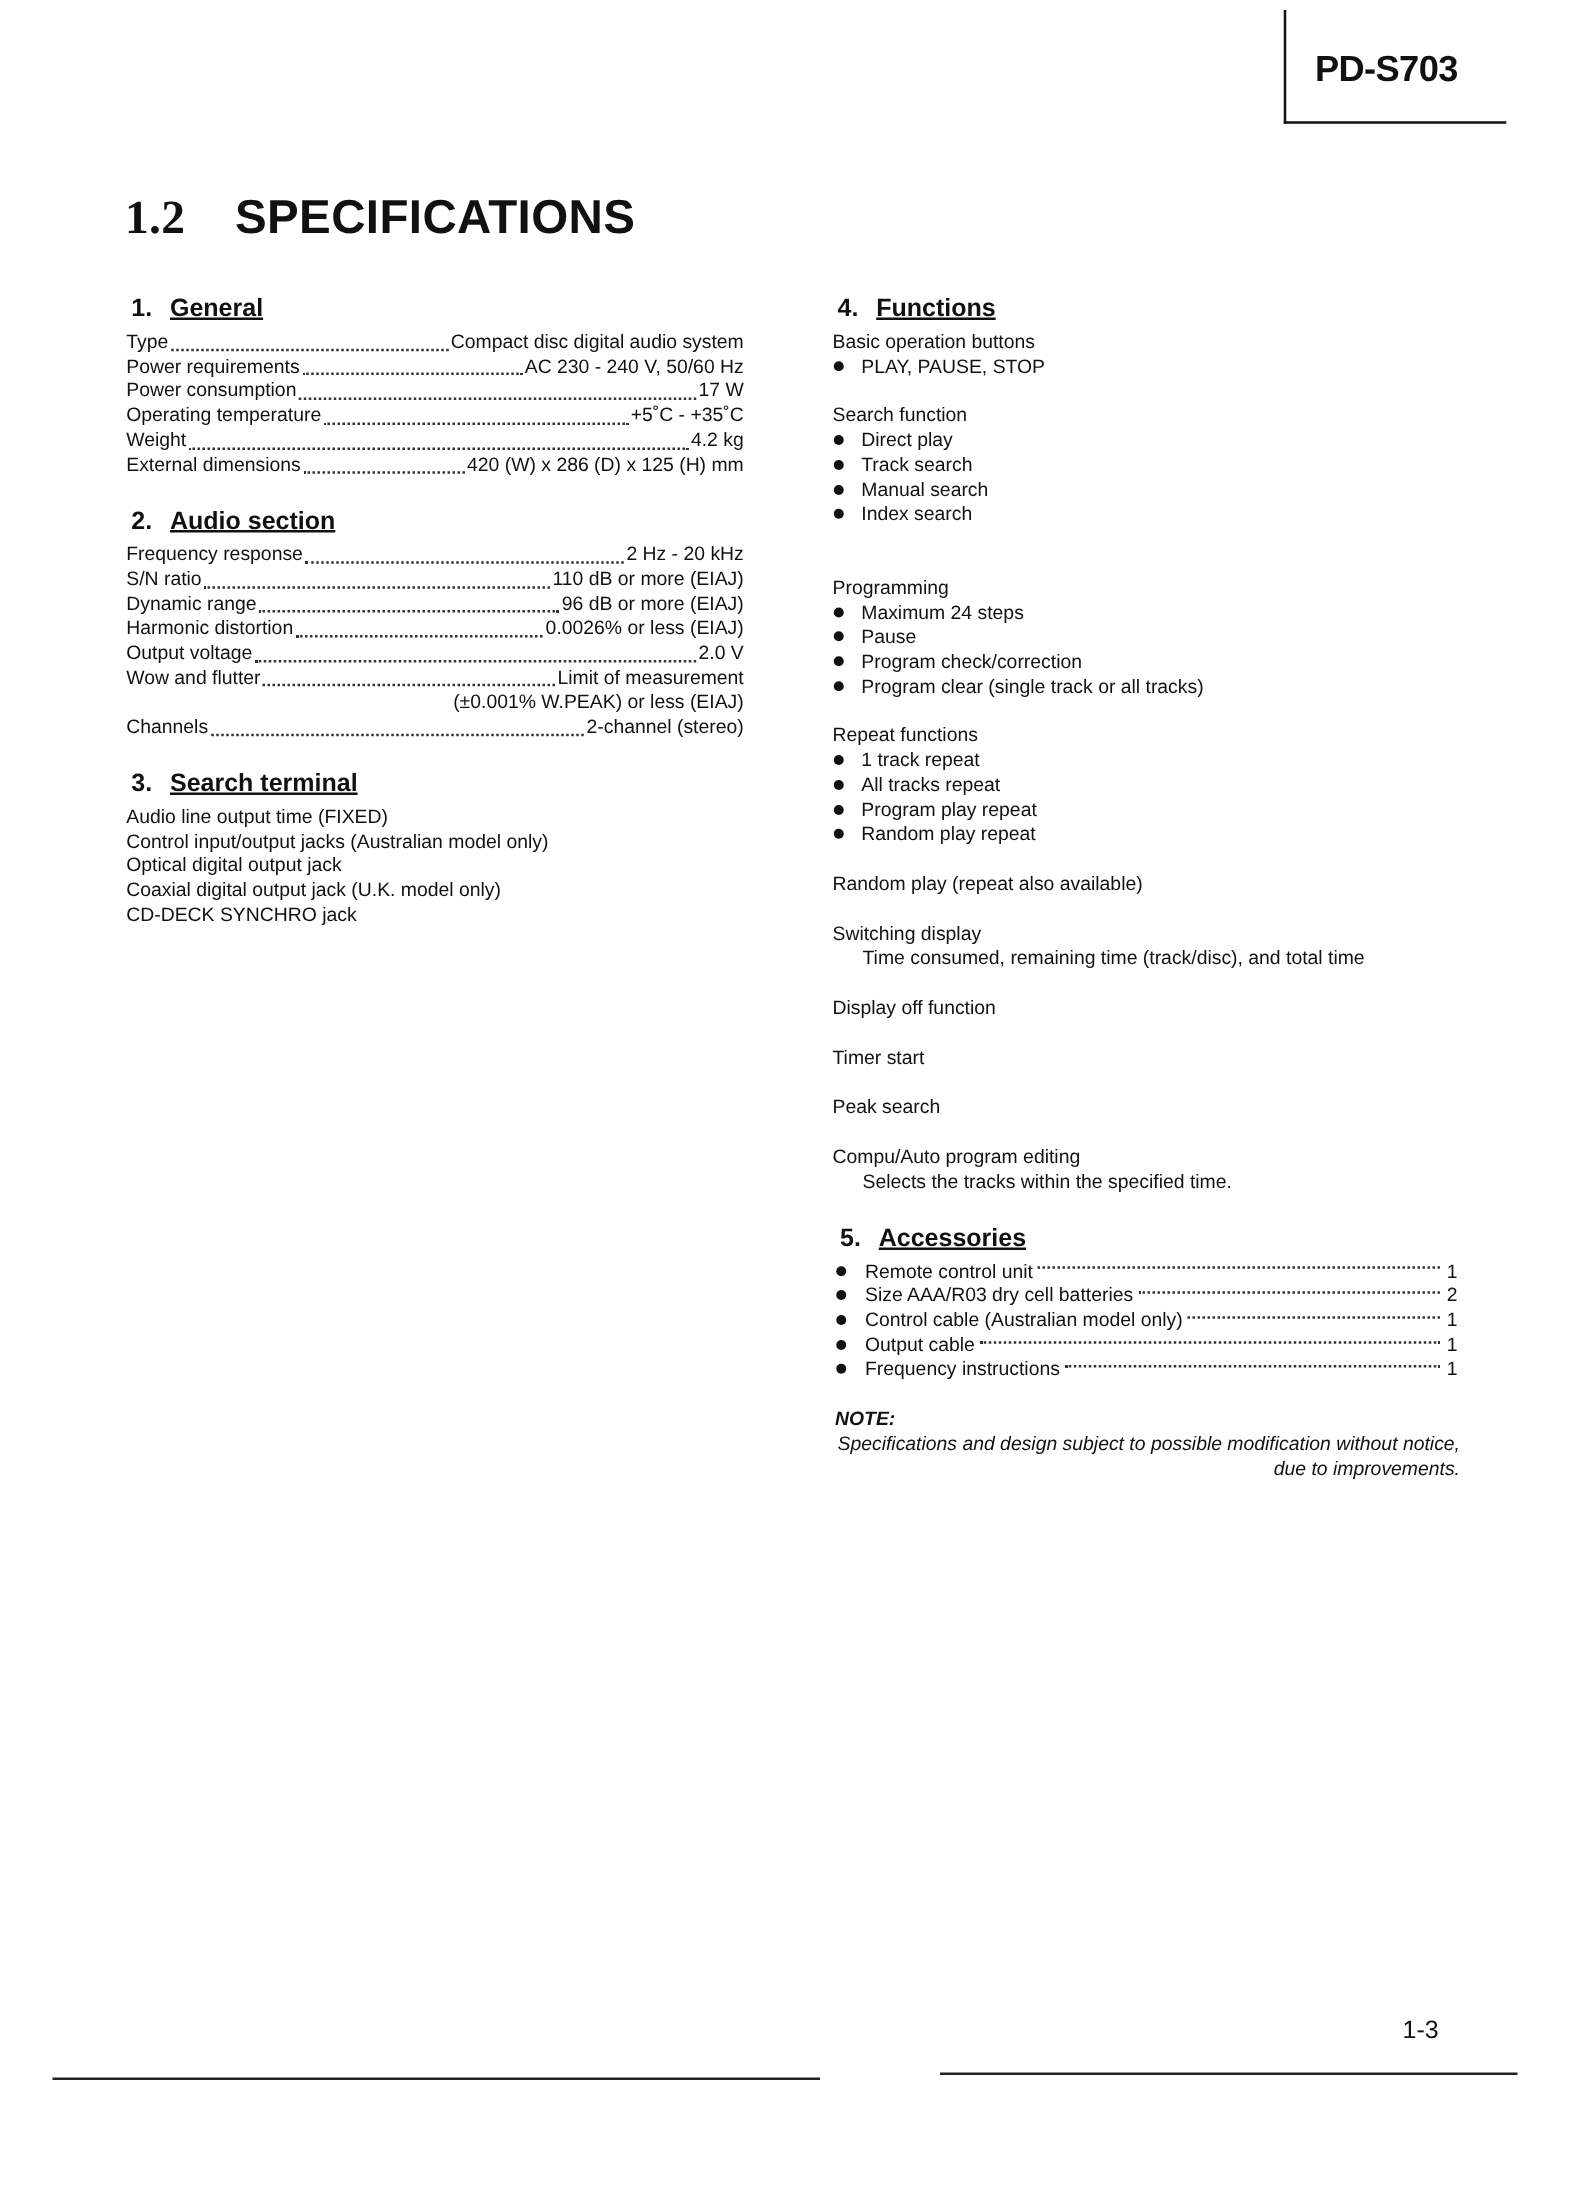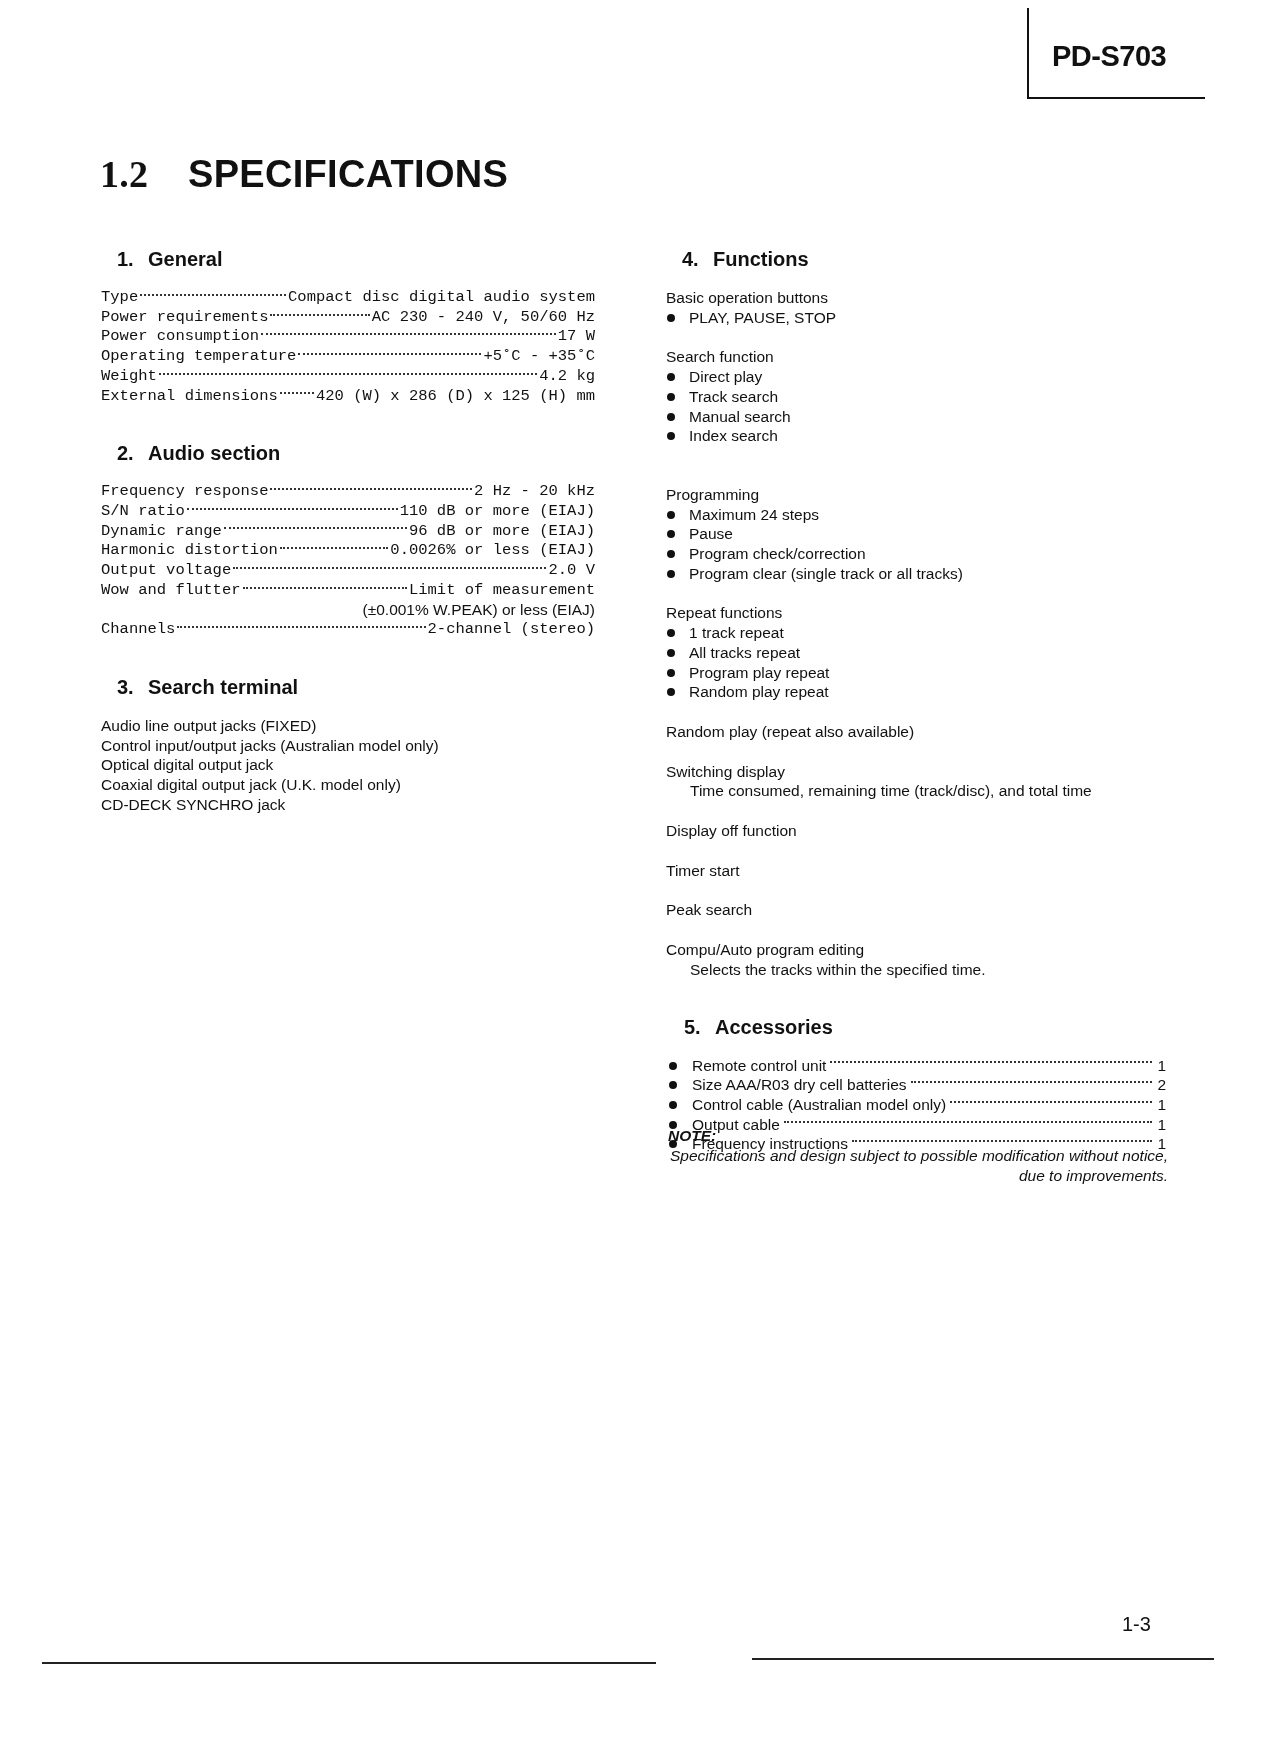--- a/index.html
+++ b/index.html
@@ -17,24 +17,24 @@
   }
   .page-title {
     position: absolute; left: 100px; top: 152px;
     font-size: 38px; font-weight: bold; letter-spacing: 0.3px;
   }
   .page-title .num { display: inline-block; width: 88px; font-family: Liberation Serif, serif; }
   .col { position: absolute; font-size: 15.5px; line-height: 19.7px; }
   .col-left { left: 101px; top: 230px; width: 494px; }
   .col-right { left: 666px; top: 230px; width: 500px; }
   h2 {
-    margin: 16px; font-size: 20px; font-weight: bold; line-height: 26px;
+    margin: 4px; font-size: 20px; font-weight: bold; line-height: 26px; text-decoration: underline;
   }
   h2 .num { display: inline-block; width: 31px; }
-  .spec-row { display: flex; align-items: center; white-space: nowrap; font-family: Liberation Mono, monospace; }
+  .spec-row { display: flex; align-items: flex-end; white-space: nowrap; }
   .spec-row .lbl { flex: 0 0 auto; }
   .spec-row .dots {
     flex: 1 1 auto; overflow: hidden; margin: 0 2px;
     border-bottom: 2px dotted #333; height: 0; position: relative; top: -3px;
   }
   .spec-row .val { flex: 0 0 auto; }
   .spec-cont { text-align: right; }
   .gap { height: 20px; }
   .gap-sm { height: 18px; }
   .plain { white-space: nowrap; }
@@ -150,21 +150,21 @@
         <span class="lbl">Channels</span>
         <span class="dots"></span>
         <span class="val">2-channel (stereo)</span>
       </div>
   </section>
 
   <div class="gap-sm"></div>
 
   <section>
     <h2><span class="num">3.</span><span>Search terminal</span></h2>
-    <div class="plain">Audio line output jacks (FIXED)</div>
+    <div class="plain">Audio line output time (FIXED)</div>
     <div class="plain">Control input/output jacks (Australian model only)</div>
     <div class="plain">Optical digital output jack</div>
     <div class="plain">Coaxial digital output jack (U.K. model only)</div>
     <div class="plain">CD-DECK SYNCHRO jack</div>
   </section>
 </div>
 
 <div class="col col-right">
   <section>
     <h2><span class="num">4.</span><span>Functions</span></h2>

